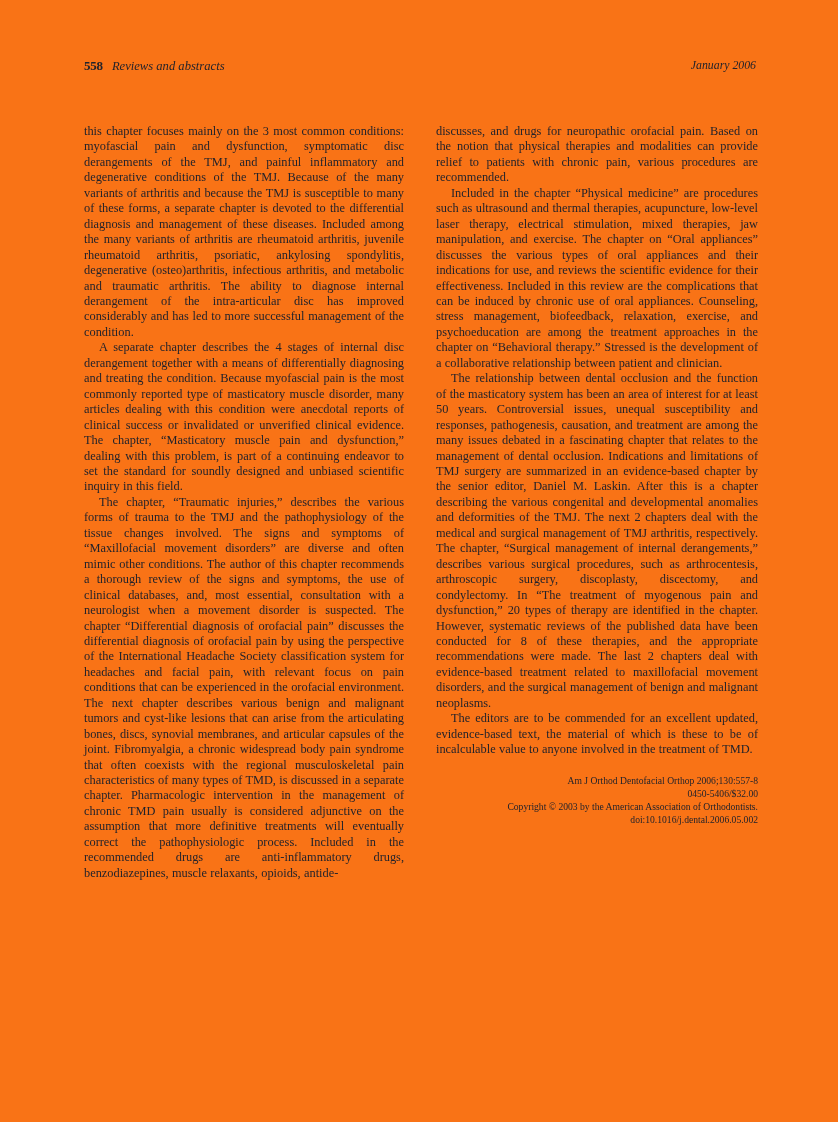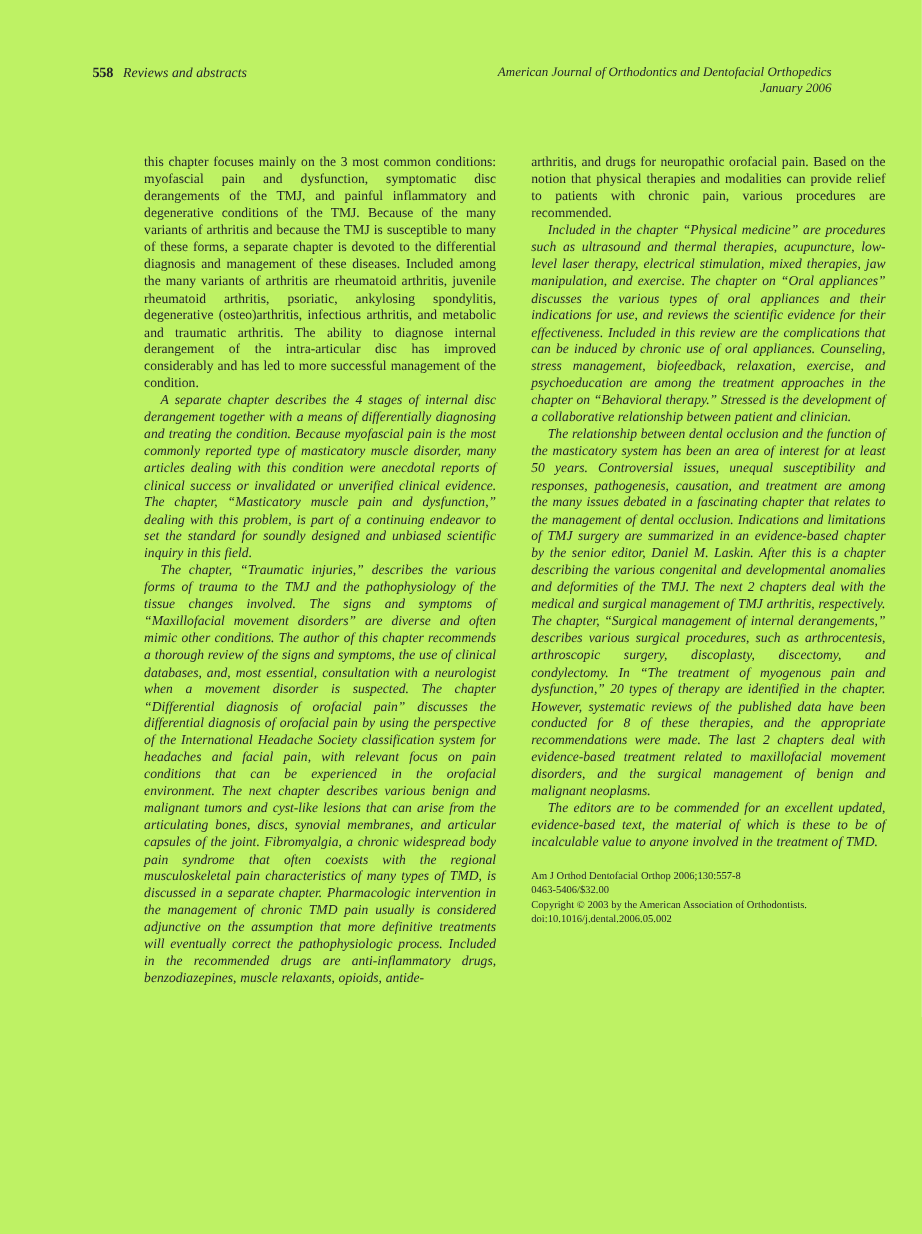--- a/index.html
+++ b/index.html
@@ -12,21 +12,21 @@
     height: 1122px;
     position: relative;
     font-family: "Liberation Serif", "DejaVu Serif", serif;
     color: #23232b;
     overflow: hidden;
   }
 
   .page {
     position: absolute;
     inset: 0;
-    background: #bef264;
+    background: #f97316;
   }
 
   
   .running-head {
     position: absolute;
     left: 84px;
     top: 58px;
     width: 672px;
     height: 40px;
   }
@@ -62,87 +62,84 @@
 
   
   .columns {
     position: absolute;
     left: 84px;
     top: 124px;
     width: 672px;
   }
   .col {
     position: absolute;
-    top: 16px;
+    top: 0;
     width: 320px;
-    margin-left: 47px;
   }
   .col-left  { left: 0; }
   .col-right { left: 352px; width: 322px; }
 
   .col p {
     margin: 0;
     font-size: 12.35px;
     line-height: 15.45px;
     text-align: justify;
     text-justify: inter-word;
     -webkit-hyphens: none;
     hyphens: none;
     word-spacing: 0.02em;
   }
   .col p.indent {
     text-indent: 15px;
   }
   .col p + p {
     margin-top: 0;
-    font-style: italic;
   }
 
   
   .citation {
     margin-top: 16px;
     font-size: 9.6px;
     line-height: 13.2px;
-    text-align: left;
+    text-align: right;
   }
   .citation div {
     white-space: nowrap;
   }
 </style>
 </head>
 <body>
 
 <div class="page">
 
   <div class="running-head">
     <div class="rh-left">
       <span class="rh-folio">558</span><span class="rh-section">Reviews and abstracts</span>
     </div>
     <div class="rh-right">
-      <div>American Journal of Orthodontics and Dentofacial Orthopedics</div>
       <div>January 2006</div>
     </div>
   </div>
 
   <div class="columns">
 
     <div class="col col-left">
       <p>this chapter focuses mainly on the 3 most common conditions: myofascial pain and dysfunction, symptomatic disc derangements of the TMJ, and painful inflammatory and degenerative conditions of the TMJ. Because of the many variants of arthritis and because the TMJ is susceptible to many of these forms, a separate chapter is devoted to the differential diagnosis and management of these diseases. Included among the many variants of arthritis are rheumatoid arthritis, juvenile rheumatoid arthritis, psoriatic, ankylosing spondylitis, degenerative (osteo)arthritis, infectious arthritis, and metabolic and traumatic arthritis. The ability to diagnose internal derangement of the intra-articular disc has improved considerably and has led to more successful management of the condition.</p>
       <p class="indent">A separate chapter describes the 4 stages of internal disc derangement together with a means of differentially diagnosing and treating the condition. Because myofascial pain is the most commonly reported type of masticatory muscle disorder, many articles dealing with this condition were anecdotal reports of clinical success or invalidated or unverified clinical evidence. The chapter, “Masticatory muscle pain and dysfunction,” dealing with this problem, is part of a continuing endeavor to set the standard for soundly designed and unbiased scientific inquiry in this field.</p>
       <p class="indent">The chapter, “Traumatic injuries,” describes the various forms of trauma to the TMJ and the pathophysiology of the tissue changes involved. The signs and symptoms of “Maxillofacial movement disorders” are diverse and often mimic other conditions. The author of this chapter recommends a thorough review of the signs and symptoms, the use of clinical databases, and, most essential, consultation with a neurologist when a movement disorder is suspected. The chapter “Differential diagnosis of orofacial pain” discusses the differential diagnosis of orofacial pain by using the perspective of the International Headache Society classification system for headaches and facial pain, with relevant focus on pain conditions that can be experienced in the orofacial environment. The next chapter describes various benign and malignant tumors and cyst-like lesions that can arise from the articulating bones, discs, synovial membranes, and articular capsules of the joint. Fibromyalgia, a chronic widespread body pain syndrome that often coexists with the regional musculoskeletal pain characteristics of many types of TMD, is discussed in a separate chapter. Pharmacologic intervention in the management of chronic TMD pain usually is considered adjunctive on the assumption that more definitive treatments will eventually correct the pathophysiologic process. Included in the recommended drugs are anti-inflammatory drugs, benzodiazepines, muscle relaxants, opioids, antide-</p>
     </div>
 
     <div class="col col-right">
-      <p>arthritis, and drugs for neuropathic orofacial pain. Based on the notion that physical therapies and modalities can provide relief to patients with chronic pain, various procedures are recommended.</p>
+      <p>discusses, and drugs for neuropathic orofacial pain. Based on the notion that physical therapies and modalities can provide relief to patients with chronic pain, various procedures are recommended.</p>
       <p class="indent">Included in the chapter “Physical medicine” are procedures such as ultrasound and thermal therapies, acupuncture, low-level laser therapy, electrical stimulation, mixed therapies, jaw manipulation, and exercise. The chapter on “Oral appliances” discusses the various types of oral appliances and their indications for use, and reviews the scientific evidence for their effectiveness. Included in this review are the complications that can be induced by chronic use of oral appliances. Counseling, stress management, biofeedback, relaxation, exercise, and psychoeducation are among the treatment approaches in the chapter on “Behavioral therapy.” Stressed is the development of a collaborative relationship between patient and clinician.</p>
       <p class="indent">The relationship between dental occlusion and the function of the masticatory system has been an area of interest for at least 50 years. Controversial issues, unequal susceptibility and responses, pathogenesis, causation, and treatment are among the many issues debated in a fascinating chapter that relates to the management of dental occlusion. Indications and limitations of TMJ surgery are summarized in an evidence-based chapter by the senior editor, Daniel M. Laskin. After this is a chapter describing the various congenital and developmental anomalies and deformities of the TMJ. The next 2 chapters deal with the medical and surgical management of TMJ arthritis, respectively. The chapter, “Surgical management of internal derangements,” describes various surgical procedures, such as arthrocentesis, arthroscopic surgery, discoplasty, discectomy, and condylectomy. In “The treatment of myogenous pain and dysfunction,” 20 types of therapy are identified in the chapter. However, systematic reviews of the published data have been conducted for 8 of these therapies, and the appropriate recommendations were made. The last 2 chapters deal with evidence-based treatment related to maxillofacial movement disorders, and the surgical management of benign and malignant neoplasms.</p>
       <p class="indent">The editors are to be commended for an excellent updated, evidence-based text, the material of which is these to be of incalculable value to anyone involved in the treatment of TMD.</p>
 
       <div class="citation">
         <div>Am J Orthod Dentofacial Orthop 2006;130:557-8</div>
-        <div>0463-5406/$32.00</div>
+        <div>0450-5406/$32.00</div>
         <div>Copyright © 2003 by the American Association of Orthodontists.</div>
         <div>doi:10.1016/j.dental.2006.05.002</div>
       </div>
     </div>
 
   </div>
 </div>
 
 </body></html>

